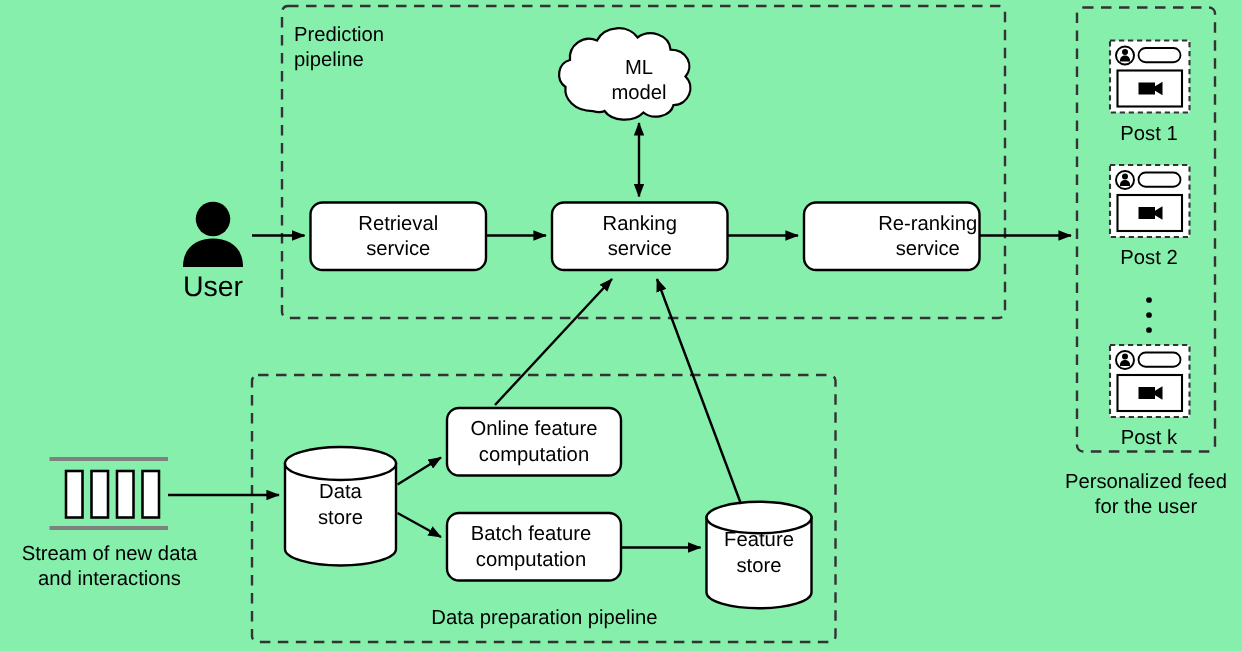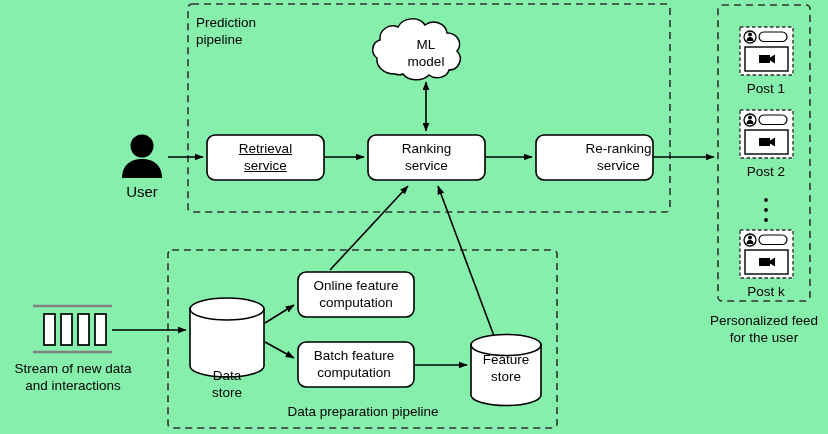--- a/index.html
+++ b/index.html
@@ -18,21 +18,21 @@
   }
   #svg-layer {
     position: absolute;
     top: 0; left: 0;
     width: 828px;
     height: 434px;
   }
   .lbl {
     position: absolute;
     color: #000000;
-    font-size: 15px;
+    font-size: 19px;
     line-height: 16px;
     text-align: center;
     white-space: pre-line;
     pointer-events: none;
   }
   .box-lbl {
     font-size: 13.5px;
     line-height: 16.5px;
   }
   .cyl-lbl {
@@ -197,30 +197,30 @@
 for the user</div>
 
   <div class="lbl" style="left:102px; top:184px; width:80px;">User</div>
 
   <div class="lbl caption" style="left:0px; top:360px; width:146px;">Stream of new data
 and interactions</div>
 
   <div class="lbl box-lbl" style="left:382px; top:37px; width:88px;">ML
 model</div>
 
-  <div class="lbl box-lbl" style="left:207px; top:141px; width:117px;text-decoration:underline;">Retrieval
+  <div class="lbl box-lbl" style="left:207px; top:141px; width:117px;">Retrieval
 service</div>
 
   <div class="lbl box-lbl" style="left:368px; top:141px; width:117px;">Ranking
 service</div>
 
   <div class="lbl box-lbl" style="left:536px; top:141px; width:117px;margin-left:24px;">Re-ranking
 service</div>
 
-  <div class="lbl cyl-lbl" style="left:190px; top:320px; width:74px;margin-top:48px;">Data
+  <div class="lbl cyl-lbl" style="left:190px; top:320px; width:74px;">Data
 store</div>
 
   <div class="lbl box-lbl" style="left:298px; top:278px; width:116px;">Online feature
 computation</div>
 
   <div class="lbl box-lbl" style="left:298px; top:348px; width:112px;">Batch feature
 computation</div>
 
   <div class="lbl cyl-lbl" style="left:471px; top:352px; width:70px;">Feature
 store</div>

